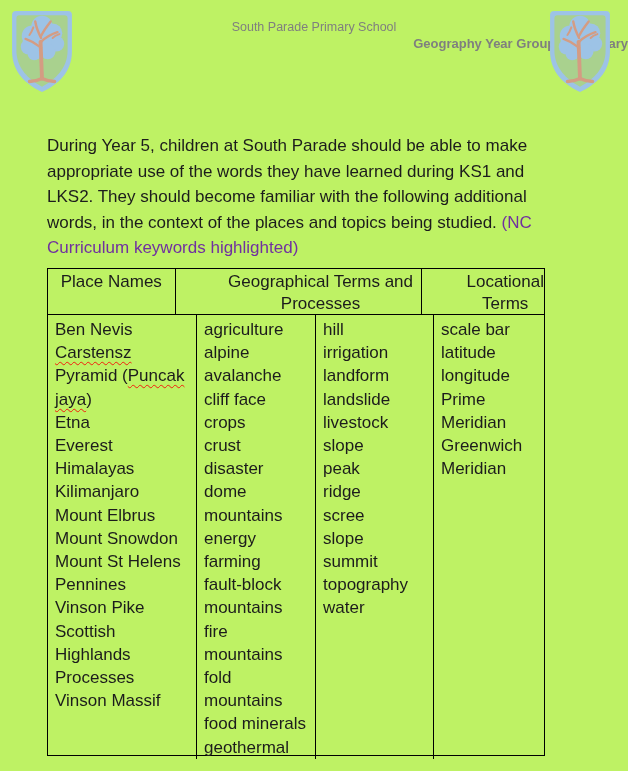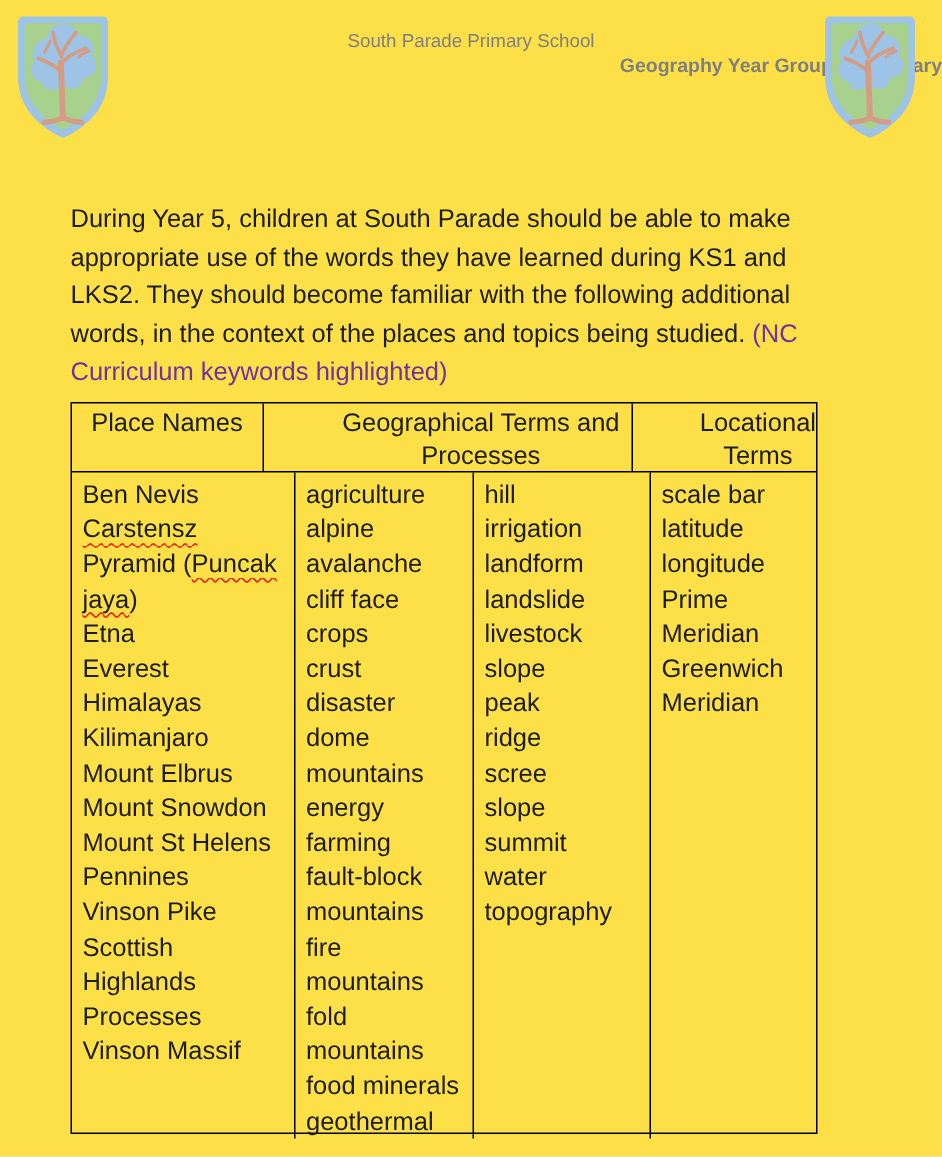--- a/index.html
+++ b/index.html
@@ -1,17 +1,17 @@
 <!DOCTYPE html>
 <html><head>
 <meta charset="utf-8">
 <style>
   html,body{margin:0;padding:0;background:#e8e8e8;}
   .page{
-    position:relative;width:628px;height:771px;background:#fde047;
+    position:relative;width:628px;height:771px;background:#bef264;
     font-family:"Liberation Sans","DejaVu Sans",sans-serif;color:#1c1c1c;
     overflow:hidden;margin:0 auto;
   }
   .crest{position:absolute;top:9px;width:66px;height:85px;}
   .crest-left{left:9px;}
   .crest-right{left:547px;}
   .doc-header{position:absolute;top:19px;left:0;width:100%;text-align:center;color:#7f7f7f;}
   .school-name{font-size:12.5px;line-height:16px;}
   .doc-title{font-size:13px;font-weight:bold;line-height:16px;margin-top:1px;text-align:right;}
   .intro{
@@ -165,22 +165,22 @@
           <div class="tline"><span>irrigation</span></div>
           <div class="tline"><span>landform</span></div>
           <div class="tline"><span>landslide</span></div>
           <div class="tline"><span>livestock</span></div>
           <div class="tline"><span>slope</span></div>
           <div class="tline"><span>peak</span></div>
           <div class="tline"><span>ridge</span></div>
           <div class="tline"><span>scree</span></div>
           <div class="tline"><span>slope</span></div>
           <div class="tline"><span>summit</span></div>
+          <div class="tline"><span>topography</span></div>
           <div class="tline"><span>water</span></div>
-          <div class="tline"><span>topography</span></div>
         </div>
       <div class="cell c4">
           <div class="tline"><span>scale bar</span></div>
           <div class="tline"><span>latitude</span></div>
           <div class="tline"><span>longitude</span></div>
           <div class="tline"><span>Prime</span></div>
           <div class="tline"><span>Meridian</span></div>
           <div class="tline"><span>Greenwich</span></div>
           <div class="tline"><span>Meridian</span></div>
         </div>

